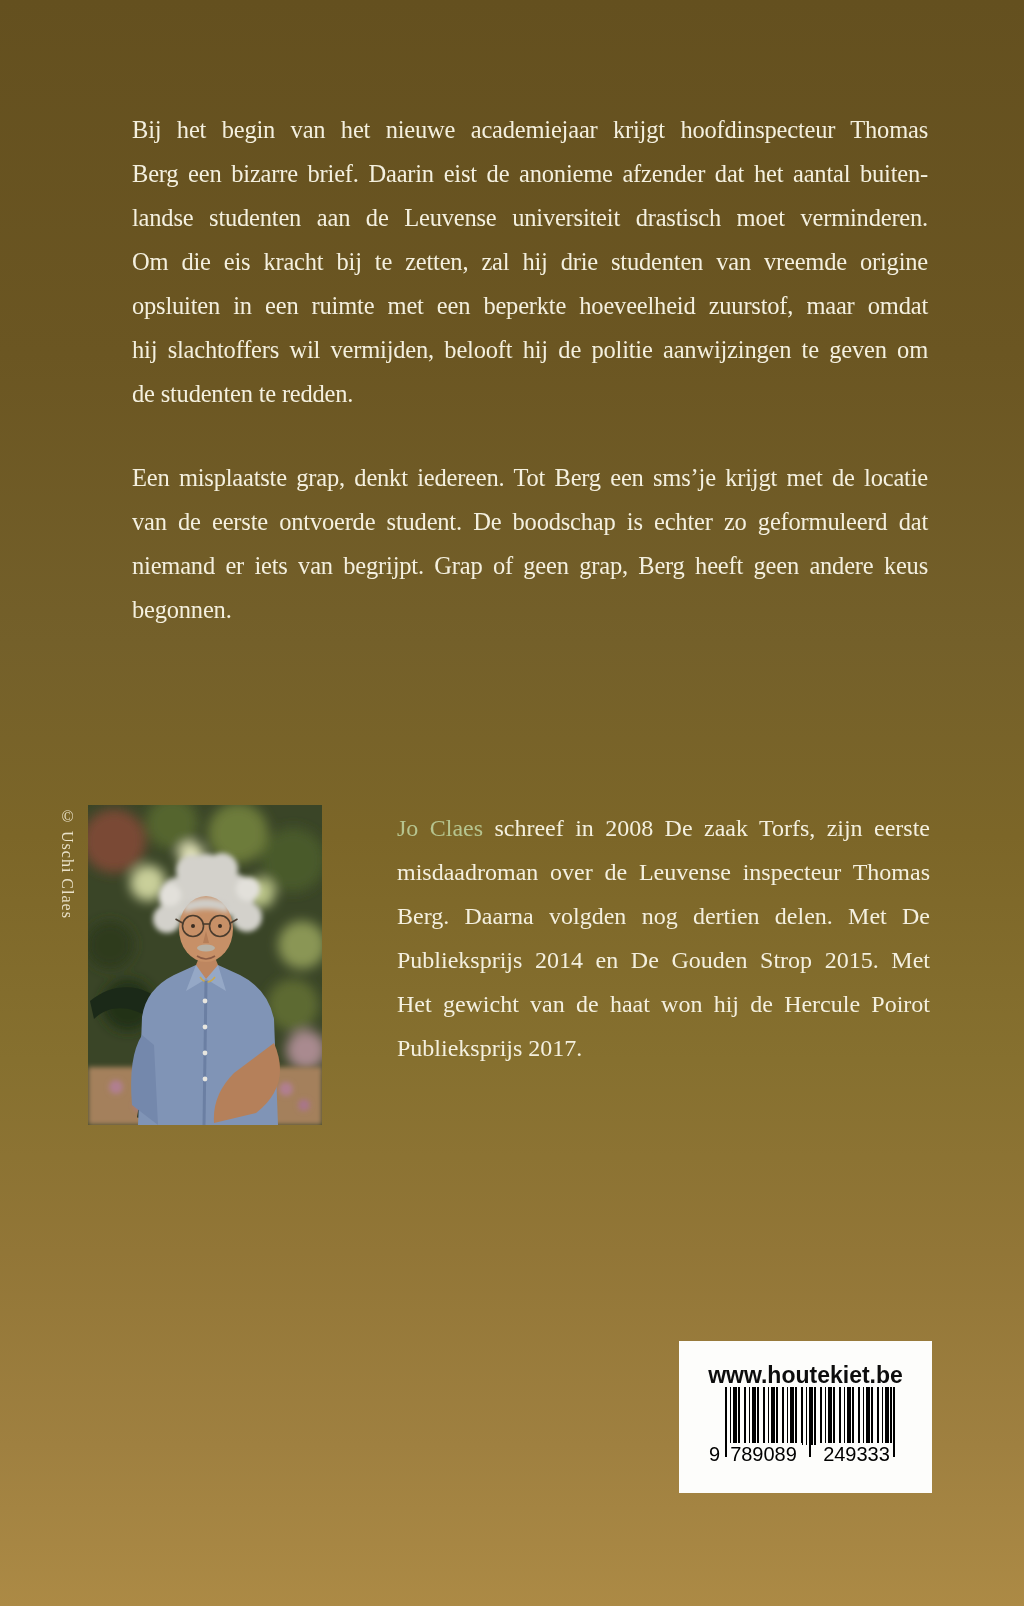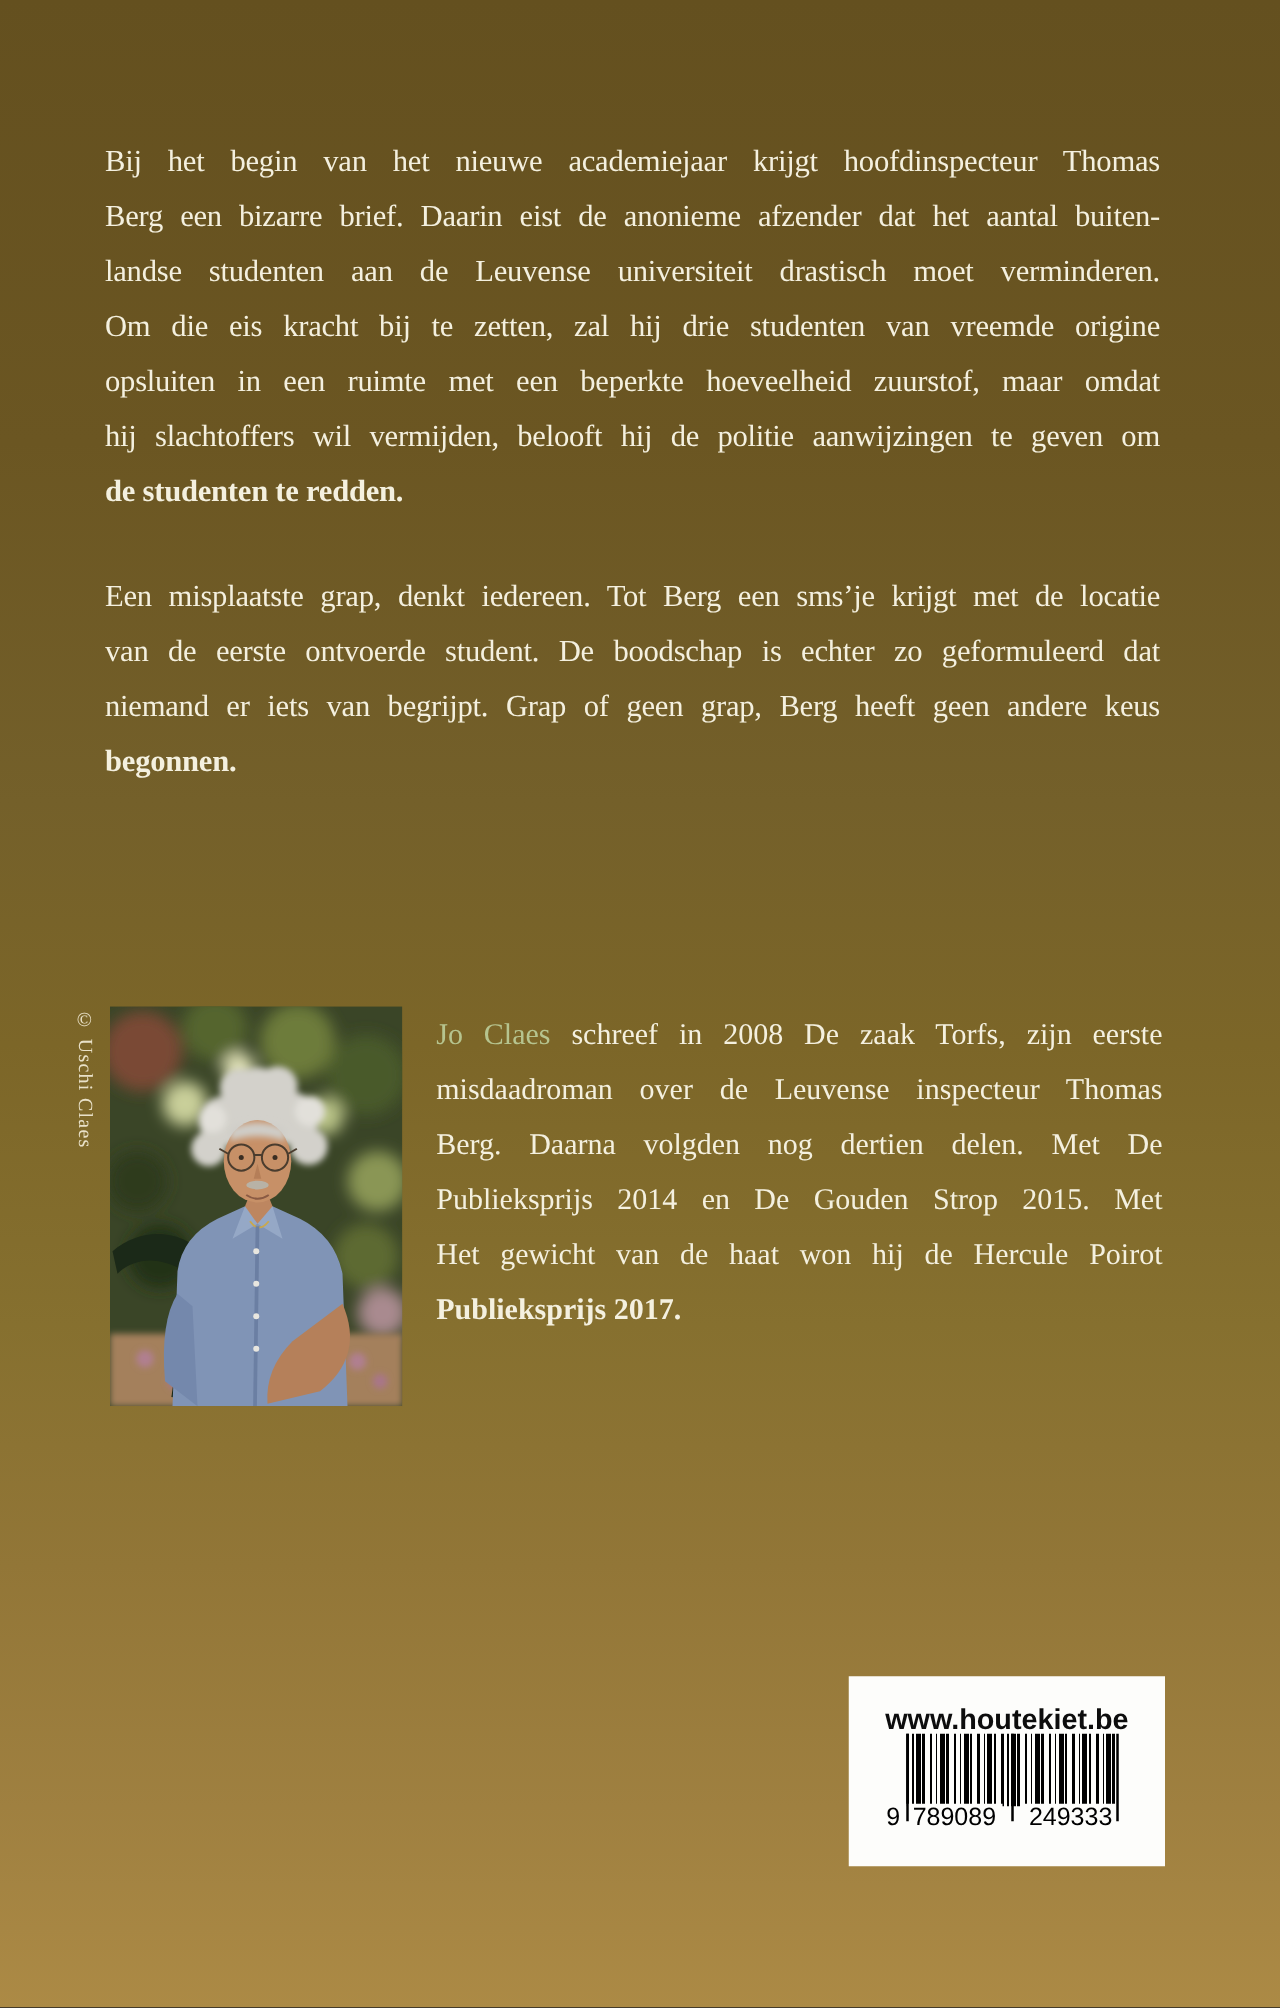--- a/index.html
+++ b/index.html
@@ -20,22 +20,22 @@
     position: absolute;
     left: 84px;
     width: 844px;
     color: #f4f0df;
     font-size: 24.5px;
     line-height: 44px;
     letter-spacing: -0.2px;
   }
   .para1 { top: 108px; }
   .para2 { top: 456px; }
-  .tline { text-align: justify; text-align-last: justify; }
-  .tline.tlast { text-align-last: left; font-weight: bold; }
+  .tline { text-align: justify; text-align-last: justify; margin-left: 48px; }
+  .tline.tlast { text-align-last: left; }
 
   
   .photo-credit {
     position: absolute;
     left: 58px;
     top: 808px;
     writing-mode: vertical-rl;
     color: #e9e1c8;
     font-size: 16px;
     letter-spacing: 1px;

